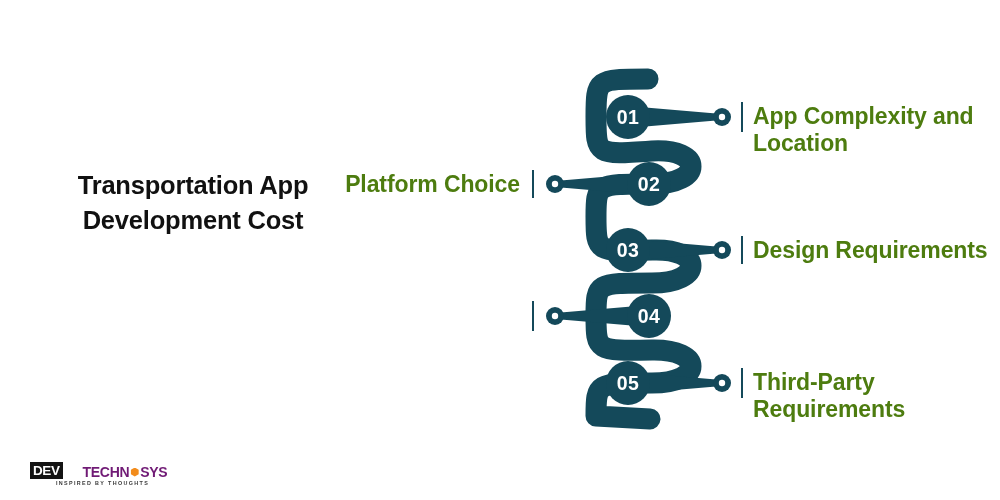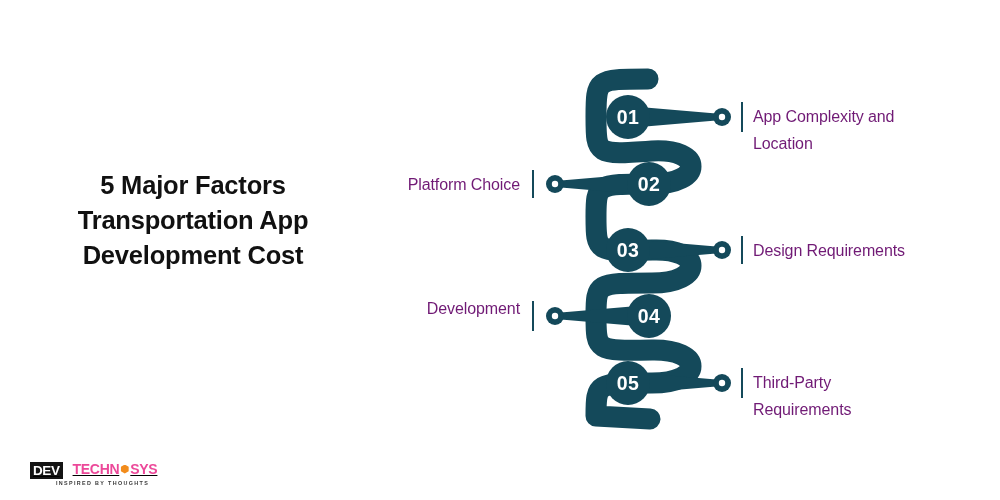--- a/index.html
+++ b/index.html
@@ -39,23 +39,23 @@
     color: #111111;
     line-height: 35px;
     letter-spacing: -0.2px;
     white-space: nowrap;
   }
 
   
   .label {
     position: absolute;
     font-family: "Liberation Sans", sans-serif;
-    font-size: 16px;
-    font-weight: 400;
-    color: #701a75;
+    font-size: 23px;
+    font-weight: 700;
+    color: #4d7c0f;
     line-height: 27px;
     letter-spacing: -0.1px;
   }
   .label .ln { display: block; white-space: nowrap; }
 
   .label.right  { text-align: left; }
   .label.left   { text-align: right; }
 
   
   .divider {
@@ -67,46 +67,45 @@
   
   .logo {
     position: absolute;
     left: 30px;
     top: 462px;
     width: 120px;
     height: 26px;
   }
   .logo-row {
     display: flex;
-    align-items: flex-start;
+    align-items: flex-end;
     height: 17px;
-    text-decoration: underline;
   }
   .logo-dev {
     background: #141414;
     color: #ffffff;
     font-family: "Liberation Sans", sans-serif;
     font-weight: bold;
     font-size: 13.5px;
     letter-spacing: -0.4px;
     padding: 1px 3px 1px 3px;
     line-height: 14px;
     height: 15px;
     display: flex;
     align-items: center;
     position: relative;
   }
   .logo-techno {
     font-family: "Liberation Sans", sans-serif;
     font-weight: bold;
     font-size: 14px;
-    color: #ec4899;
+    color: #701a75;
     letter-spacing: -0.3px;
     line-height: 14px;
-    margin-left: 10px;
+    margin-left: 20px;
     display: flex;
     align-items: center;
   }
   .hexdot {
     display: inline-block;
     width: 9px;
     height: 9px;
     background: #f28c1c;
     margin: 0 1px;
     clip-path: polygon(50% 0%, 93% 25%, 93% 75%, 50% 100%, 7% 75%, 7% 25%);
@@ -181,21 +180,20 @@
     <circle cx="649" cy="316" r="22" fill="#14495a"></circle>
     <text x="649" y="316" text-anchor="middle" dominant-baseline="central" font-family="Liberation Sans, sans-serif" font-size="19.5" font-weight="bold" fill="#ffffff" letter-spacing="0.4">04</text>
   </g>
   <g>
     <circle cx="628" cy="383" r="22" fill="#14495a"></circle>
     <text x="628" y="383" text-anchor="middle" dominant-baseline="central" font-family="Liberation Sans, sans-serif" font-size="19.5" font-weight="bold" fill="#ffffff" letter-spacing="0.4">05</text>
   </g>
 </svg>
 
 <div class="title-block">
-  <span class="line">5 Major Factors</span>
   <span class="line">Transportation App</span>
   <span class="line">Development Cost</span>
 </div>
 
 <div class="divider" style="left:741px; top:102px; height:30px;"></div>
 <div class="label right" style="left:753px; top:103px;">
   <span class="ln">App Complexity and</span>
   <span class="ln">Location</span>
 </div>
 
@@ -204,21 +202,20 @@
   <span class="ln">Platform Choice</span>
 </div>
 
 <div class="divider" style="left:741px; top:236px; height:28px;"></div>
 <div class="label right" style="left:753px; top:237px;">
   <span class="ln">Design Requirements</span>
 </div>
 
 <div class="divider" style="left:532px; top:301px; height:30px;"></div>
 <div class="label left" style="left:300px; top:295px; width:220px;">
-  <span class="ln">Development</span>
 </div>
 
 <div class="divider" style="left:741px; top:368px; height:30px;"></div>
 <div class="label right" style="left:753px; top:369px;">
   <span class="ln">Third-Party</span>
   <span class="ln">Requirements</span>
 </div>
 
 <div class="logo">
   <div class="logo-row">

